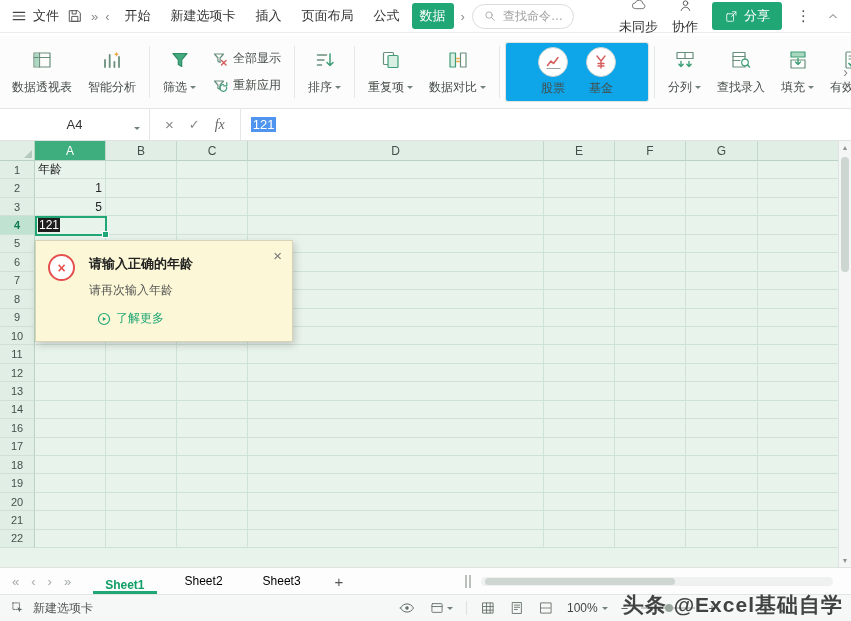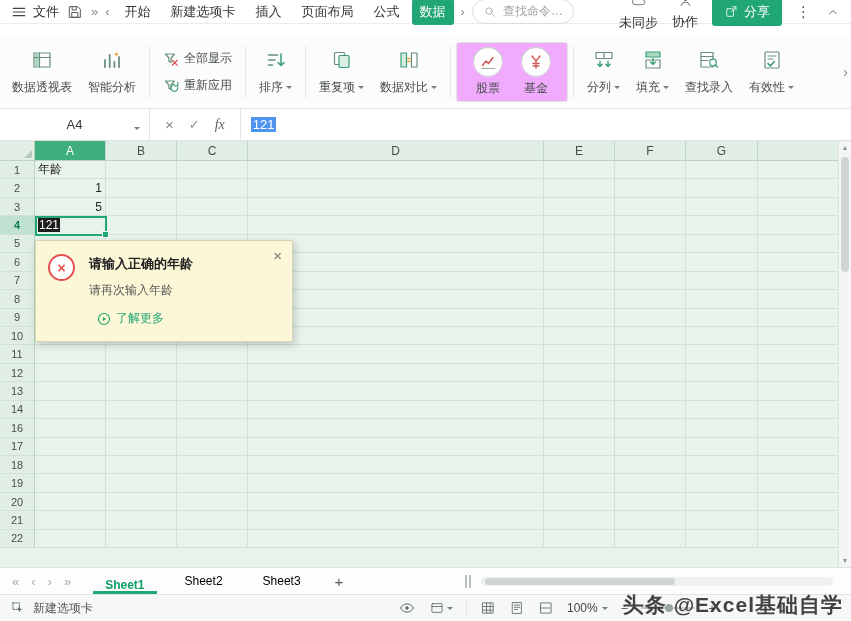--- a/index.html
+++ b/index.html
@@ -3,21 +3,21 @@
 <meta charset="utf-8">
 <style>
   :root{ --accent:#21a675; }
   *{box-sizing:border-box;margin:0;padding:0;}
   html,body{width:851px;height:621px;}
   body{font-family:"Liberation Sans","DejaVu Sans",sans-serif;font-size:12px;color:#333;background:#fff;overflow:hidden;}
   .app{position:relative;width:851px;height:621px;background:#fff;}
   .i{display:inline-flex;align-items:center;justify-content:center;}
 
   
-  .titlebar{position:absolute;left:0;top:0;width:100%;height:24px;background:#fff;border-bottom:1px solid #ececec;
+  .titlebar{position:absolute;left:0;top:0;width:100%;height:33px;background:#fff;border-bottom:1px solid #ececec;
     display:flex;align-items:center;justify-content:space-between;padding:0 10px;}
   .tb-left{display:flex;align-items:center;gap:7px;min-width:0;}
   .menu-file{display:flex;align-items:center;gap:5px;font-size:13px;color:#333;}
   .chev{color:#8b8b8b;font-size:13px;line-height:1;}
   .tabs{display:flex;align-items:center;gap:4px;}
   .tab{font-size:13px;padding:4px 8px;border-radius:3px;white-space:nowrap;color:#333;}
   .tab.active{background:var(--accent);color:#fff;}
   .searchbox{display:flex;align-items:center;gap:6px;border:1px solid #dcdcdc;border-radius:13px;padding:3px 10px;
     color:#a0a0a0;font-size:12px;white-space:nowrap;background:#fff;}
   .tb-right{display:flex;align-items:center;gap:14px;}
@@ -30,22 +30,22 @@
   .ribbon{position:absolute;left:0;top:36px;width:100%;height:73px;background:#fbfcfb;border-bottom:1px solid #e2e6e3;
     display:flex;align-items:center;padding:2px 4px;overflow:hidden;}
   .rb-items{display:flex;align-items:stretch;height:100%;}
   .rb-big{display:flex;flex-direction:column;align-items:center;justify-content:center;gap:8px;padding:4px 8px;
     border-radius:3px;color:#464d49;white-space:nowrap;}
   .rb-lbl{display:flex;align-items:center;gap:3px;font-size:12px;}
   .dd{width:0;height:0;border:3.5px solid transparent;border-top-color:#72817a;margin-top:4px;display:inline-block;}
   .rb-sep{width:1px;align-self:stretch;background:#e4e8e5;margin:8px 5px;}
   .rb-stack{display:flex;flex-direction:column;justify-content:center;gap:10px;padding:0 8px;}
   .rb-small{display:flex;align-items:center;gap:5px;font-size:12px;color:#464d49;white-space:nowrap;}
-  .gallery{display:flex;align-items:center;gap:18px;border:1px solid #e0e4e1;background:#f0abfc;border-radius:3px;
-    padding:5px 16px;height:60px;align-self:center;}
+  .gallery{display:flex;align-items:center;gap:18px;border:1px solid #e0e4e1;background:#0ea5e9;border-radius:3px;
+    padding:5px 32px;height:60px;align-self:center;}
   .gal-item{display:flex;flex-direction:column;align-items:center;gap:3px;font-size:12px;color:#464d49;}
   .gal-circle{width:30px;height:30px;border:1px solid #ccd4d0;border-radius:50%;display:flex;align-items:center;
     justify-content:center;background:#fff;}
   .ribbon-expand{position:absolute;right:3px;top:50%;transform:translateY(-50%);color:#888;font-size:14px;}
 
   
   .formulabar{position:absolute;left:0;top:109px;width:100%;height:32px;background:#fff;border-bottom:1px solid #dfe3e0;
     display:flex;align-items:stretch;}
   .namebox{width:150px;display:flex;align-items:center;justify-content:center;border-right:1px solid #e4e7e5;
     position:relative;font-size:13px;color:#333;}
@@ -217,20 +217,31 @@
             <svg width="22" height="22" viewBox="0 0 22 22" fill="none" stroke-width="1.2" stroke-linecap="round" stroke-linejoin="round">
               <path d="M4 18v-7M8.7 18V6M13.4 18v-5M18 18V8" stroke="#6a8f7d" stroke-width="1.8"></path>
               <path d="M15.5 2.8l.8 1.7 1.7.8-1.7.8-.8 1.7-.8-1.7-1.7-.8 1.7-.8z" fill="#f2a33c" stroke="none"></path>
             </svg>
           </span>
           <div class="rb-lbl">
             <span>智能分析</span>
           </div>
         </div>
         <div class="rb-sep"></div>
+        <div class="rb-big">
+          <span class="i">
+            <svg width="22" height="22" viewBox="0 0 22 22" fill="none" stroke-width="1.2" stroke-linecap="round" stroke-linejoin="round">
+              <path d="M4 4.5h14l-5.3 6.3v6.7l-3.4-1.9v-4.8z" fill="#43a97f" stroke="#2f8c66"></path>
+            </svg>
+          </span>
+          <div class="rb-lbl">
+            <span>筛选</span>
+            <span class="dd"></span>
+          </div>
+        </div>
         <div class="rb-stack">
           <div class="rb-small">
             <span class="i">
               <svg width="16" height="16" viewBox="0 0 16 16" fill="none" stroke-width="1.2" stroke-linecap="round" stroke-linejoin="round">
                 <path d="M2.5 3h9l-3.4 4v4.5l-2.2-1.2V7z" stroke="#6a8f7d"></path>
                 <path d="M9.5 9.5L14 14M14 9.5L9.5 14" stroke="#d65c5c" stroke-width="1.4"></path>
               </svg>
             </span>
             <span>全部显示</span>
           </div>
@@ -314,41 +325,41 @@
             </svg>
           </span>
           <div class="rb-lbl">
             <span>分列</span>
             <span class="dd"></span>
           </div>
         </div>
         <div class="rb-big">
           <span class="i">
             <svg width="22" height="22" viewBox="0 0 22 22" fill="none" stroke-width="1.2" stroke-linecap="round" stroke-linejoin="round">
-              <rect x="4" y="3" width="14" height="5" fill="#a8d8c0" stroke="#3f9d77"></rect>
-              <rect x="4" y="11" width="14" height="8" stroke="#6a8f7d" fill="#fff"></rect>
-              <path d="M11 9.5v6M11 15.5L8.5 13M11 15.5L13.5 13" stroke="#3f9d77" stroke-width="1.4"></path>
-            </svg>
-          </span>
-          <div class="rb-lbl">
-            <span>填充</span>
-            <span class="dd"></span>
-          </div>
-        </div>
-        <div class="rb-big">
-          <span class="i">
-            <svg width="22" height="22" viewBox="0 0 22 22" fill="none" stroke-width="1.2" stroke-linecap="round" stroke-linejoin="round">
               <rect x="3" y="3.5" width="12" height="14.5" stroke="#6a8f7d" fill="#fff"></rect>
               <path d="M3 7.5h12M3 11.5h7" stroke="#6a8f7d"></path>
               <circle cx="15" cy="13.5" r="3.3" stroke="#3f9d77" fill="#fff"></circle>
               <path d="M17.3 15.8l2.2 2.2" stroke="#3f9d77" stroke-width="1.4"></path>
             </svg>
           </span>
           <div class="rb-lbl">
             <span>查找录入</span>
+          </div>
+        </div>
+        <div class="rb-big">
+          <span class="i">
+            <svg width="22" height="22" viewBox="0 0 22 22" fill="none" stroke-width="1.2" stroke-linecap="round" stroke-linejoin="round">
+              <rect x="4" y="3" width="14" height="5" fill="#a8d8c0" stroke="#3f9d77"></rect>
+              <rect x="4" y="11" width="14" height="8" stroke="#6a8f7d" fill="#fff"></rect>
+              <path d="M11 9.5v6M11 15.5L8.5 13M11 15.5L13.5 13" stroke="#3f9d77" stroke-width="1.4"></path>
+            </svg>
+          </span>
+          <div class="rb-lbl">
+            <span>填充</span>
+            <span class="dd"></span>
           </div>
         </div>
         <div class="rb-big">
           <span class="i">
             <svg width="22" height="22" viewBox="0 0 22 22" fill="none" stroke-width="1.2" stroke-linecap="round" stroke-linejoin="round">
               <rect x="4" y="3" width="14" height="16" rx="1" stroke="#6a8f7d" fill="#fff"></rect>
               <path d="M7 7h8M7 10h5" stroke="#6a8f7d"></path>
               <path d="M7 14.5l2.3 2.3 4.2-4.3" stroke="#3f9d77" stroke-width="1.7"></path>
             </svg>
           </span>

